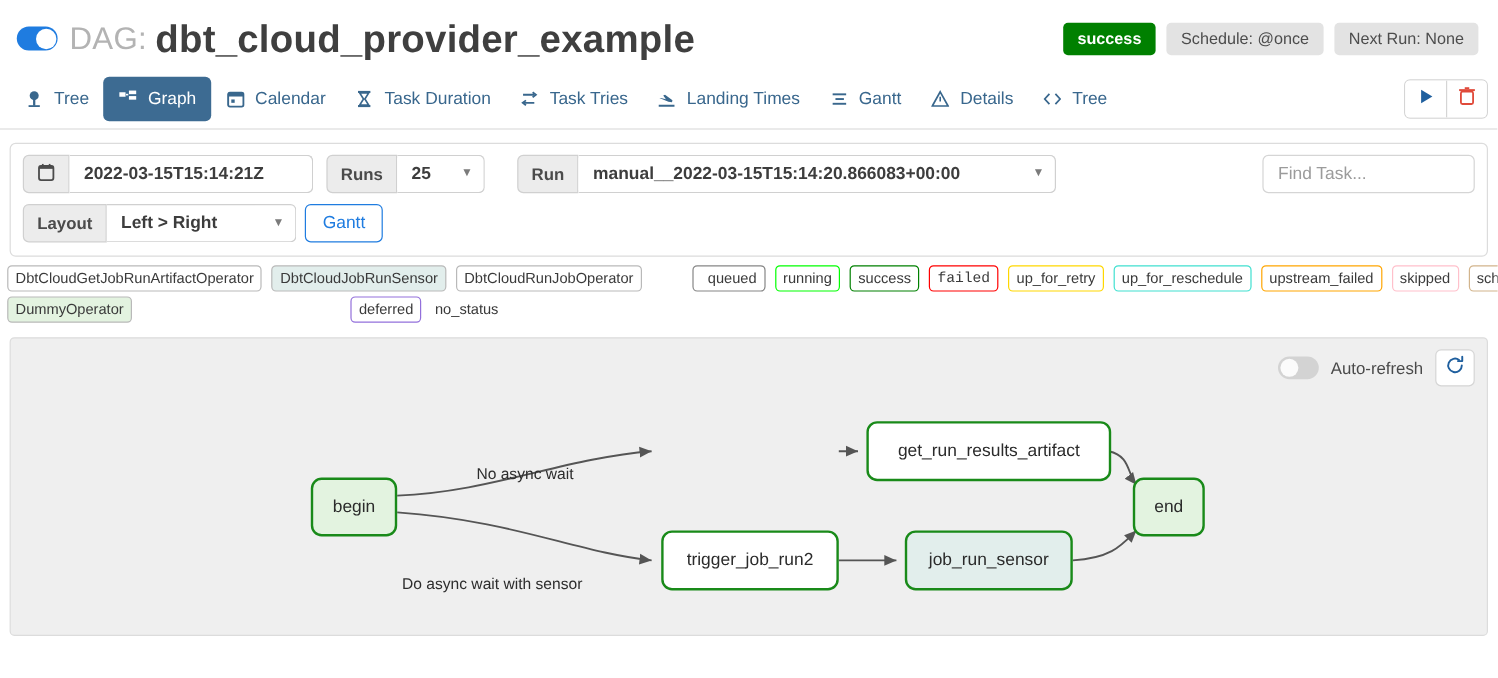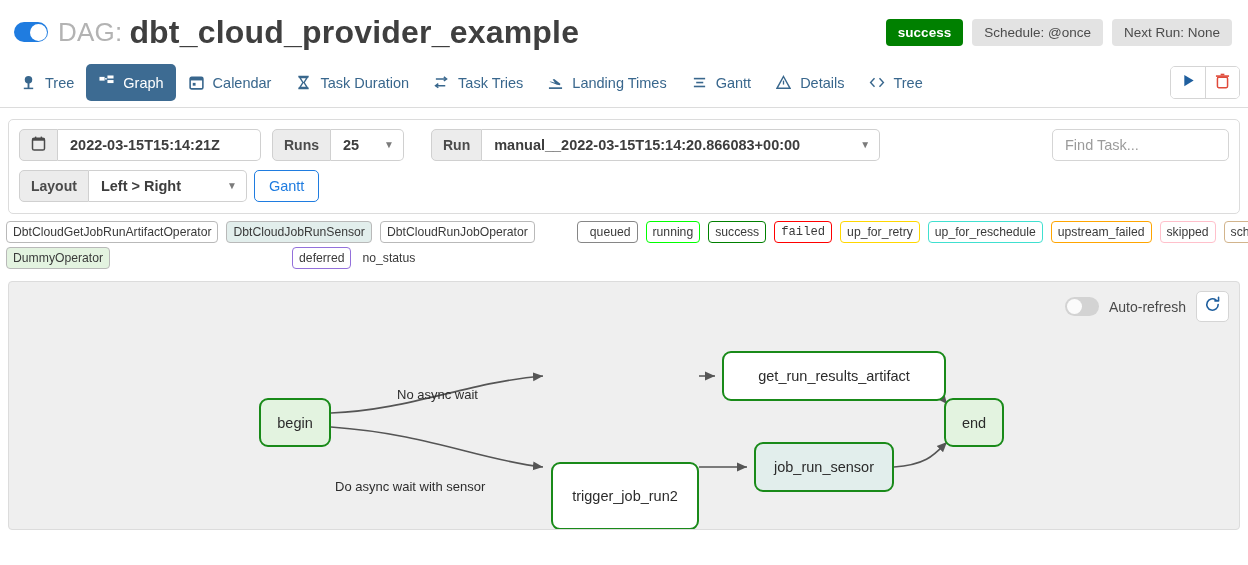--- a/index.html
+++ b/index.html
@@ -398,27 +398,27 @@
       <path d="M 322 145 C 420 152 470 178 534 185" fill="none" stroke="#555" stroke-width="1.6" marker-end="url(#arrow)"></path>
       <path d="M 690 94 L 706 94" fill="none" stroke="#555" stroke-width="1.6" marker-end="url(#arrow)"></path>
       <path d="M 915 94 C 933 98 930 112 938 122" fill="none" stroke="#555" stroke-width="1.6" marker-end="url(#arrow)"></path>
       <path d="M 690 185 L 738 185" fill="none" stroke="#555" stroke-width="1.6" marker-end="url(#arrow)"></path>
       <path d="M 885 185 C 918 183 926 172 938 160" fill="none" stroke="#555" stroke-width="1.6" marker-end="url(#arrow)"></path>
     </svg>
 
     <div class="node fill-dummy" style="left:250px; top:116px; width:72px; height:49px;">
       <span>begin</span>
     </div>
-    <div class="node" style="left:713px; top:69px; width:224px; height:50px;">
+    <div class="node" style="left:713px; top:69px; width:204px; height:50px;">
       <span>get_run_results_artifact</span>
     </div>
     <div class="node fill-dummy" style="left:935px; top:116px; width:60px; height:49px;">
       <span>end</span>
     </div>
-    <div class="node" style="left:542px; top:160px; width:148px; height:68px;margin-top:20px;">
+    <div class="node" style="left:542px; top:160px; width:148px; height:50px;">
       <span>trigger_job_run2</span>
     </div>
     <div class="node fill-sensor" style="left:745px; top:160px; width:140px; height:50px;">
       <span>job_run_sensor</span>
     </div>
 
     <div class="edge-label" style="left:388px; top:105px;">No async wait</div>
     <div class="edge-label" style="left:326px; top:197px;">Do async wait with sensor</div>
   </div>
 

